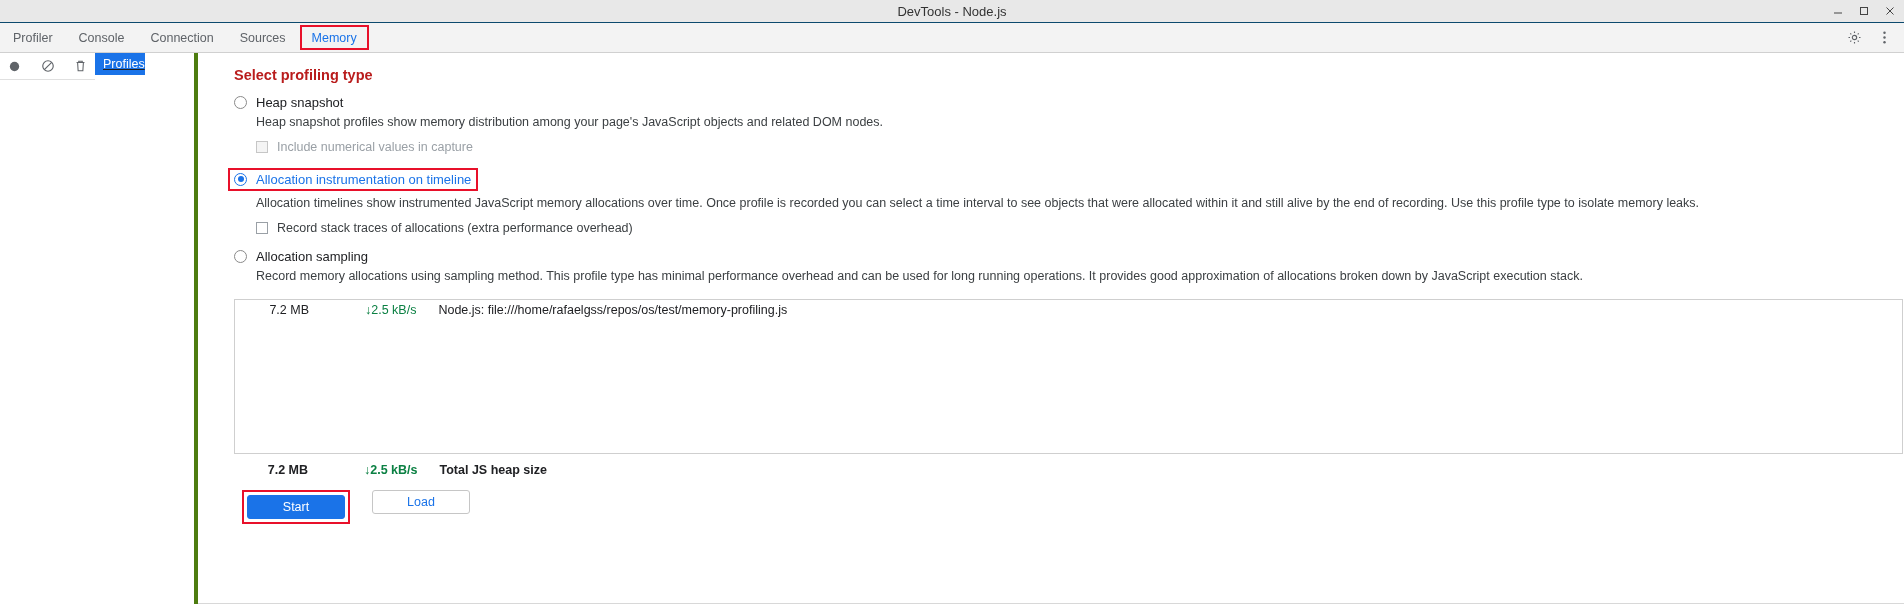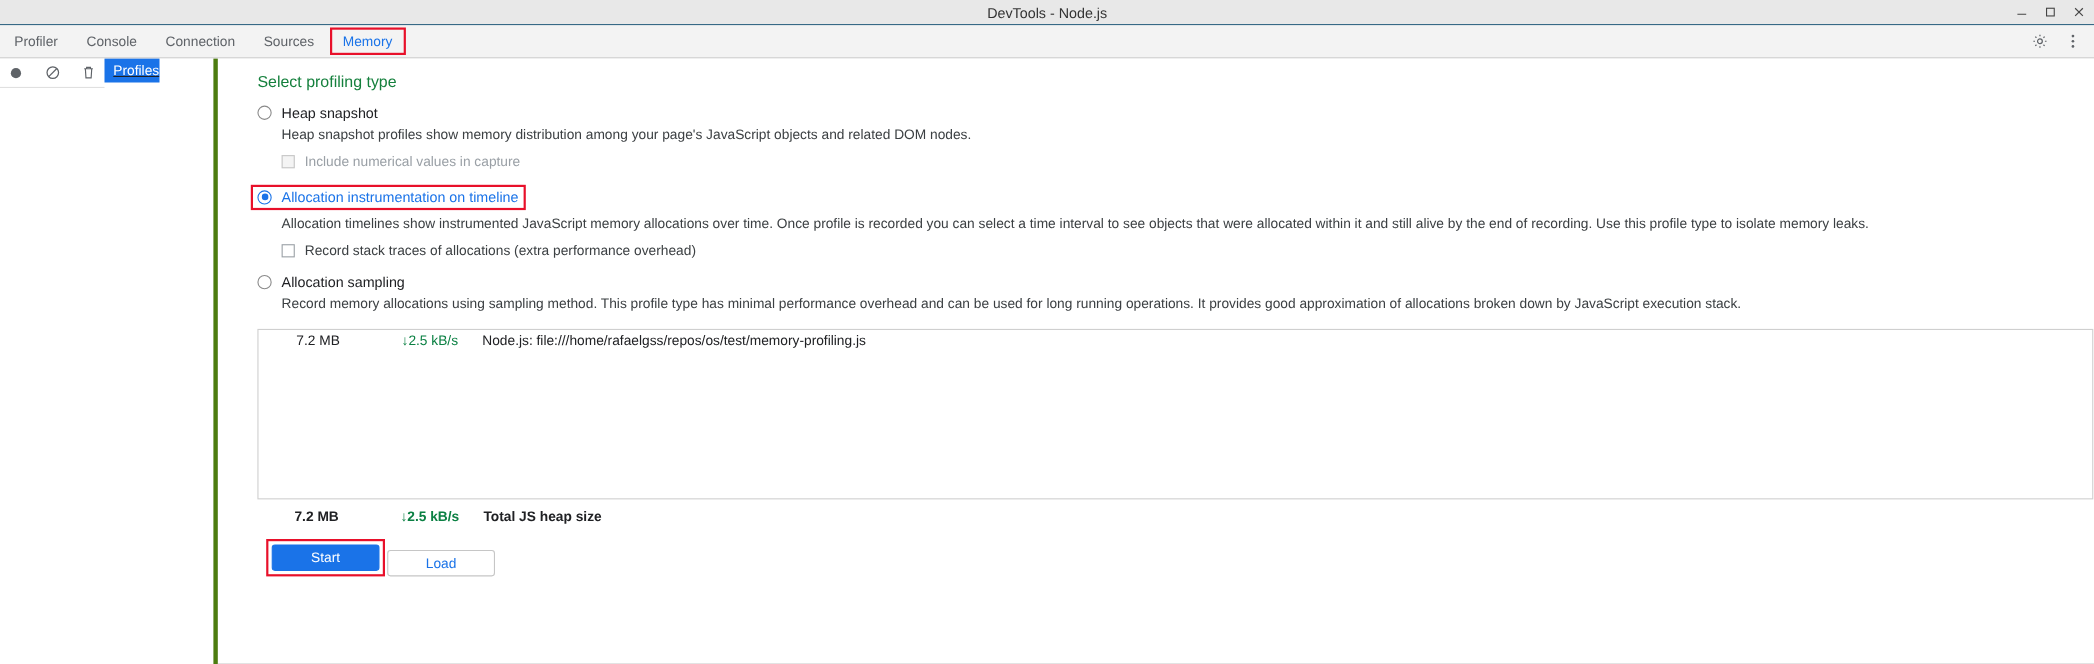--- a/index.html
+++ b/index.html
@@ -157,22 +157,22 @@
     flex: 1 1 auto;
     padding: 0;
     overflow: hidden;
     position: relative;
   }
   .main-inner {
     padding: 14px 0 0 36px;
   }
   h2.section {
     font-size: 14.5px;
-    font-weight: normal;
-    color: #15803d;
+    font-weight: bold;
+    color: #b91c1c;
     margin: 0 0 12px 0;
   }
   .radio-row {
     display: flex;
     align-items: center;
     gap: 9px;
     position: relative;
   }
   .radio {
     width: 13px;
@@ -288,22 +288,22 @@
     margin-top: 9px;
     padding-left: 12px;
   }
   .vm-total .vm-size { color: #202124; }
   .vm-total .vm-rate { color: #0b8043; }
   .vm-total .vm-label { padding-left: 22px; color: #202124; }
 
   
   .btnrow {
     display: flex;
-    align-items: flex-end;
-    gap: 2px;
+    align-items: flex-start;
+    gap: 22px;
     margin-top: 13px;
     padding-left: 8px;
   }
   .btn {
     min-width: 98px;
     height: 24px;
     border-radius: 3px;
     font-size: 12.5px;
     display: flex;
     align-items: center;

